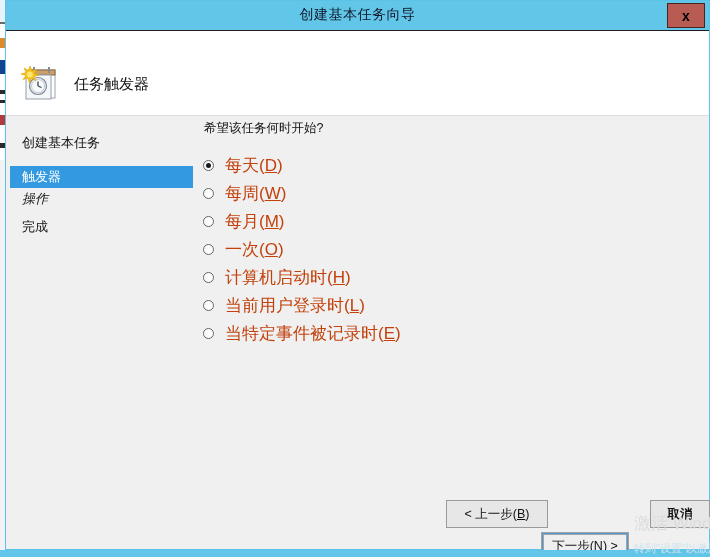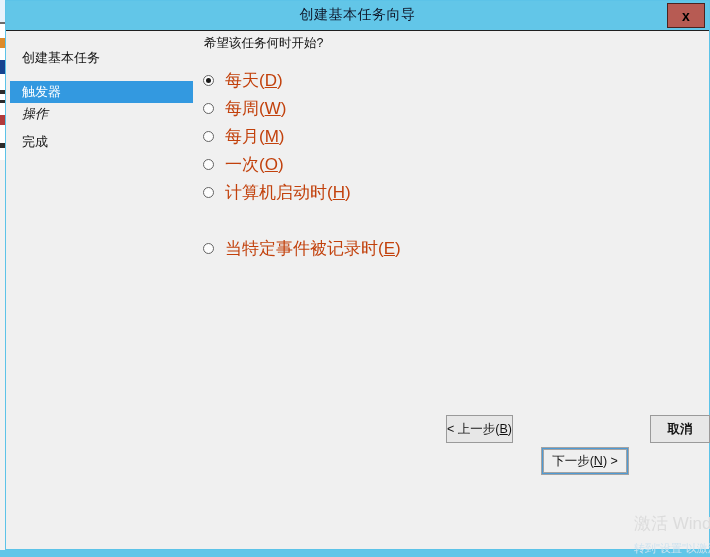--- a/index.html
+++ b/index.html
@@ -228,20 +228,45 @@
   <div class="strip" style="top:160px;height:390px;background:#f2f2f2;"></div>
 </div>
 
 <div id="wizard-window">
 
   <div id="title-bar">
     <div id="title-text">创建基本任务向导</div>
     <div id="close-button">x</div>
   </div>
 
+  <div id="header-band">
+    <span id="header-icon">
+      <svg width="42" height="40" viewBox="0 0 42 40" xmlns="http://www.w3.org/2000/svg">
+
+        <rect x="9" y="7" width="26" height="28" fill="#ffffff" stroke="#9aa3ad" stroke-width="1"></rect>
+
+        <rect x="9" y="7" width="26" height="5" fill="#c9a06a" stroke="#8a6b45" stroke-width="1"></rect>
+        <rect x="13" y="4" width="2" height="6" fill="#8a8a8a"></rect>
+        <rect x="28" y="4" width="2" height="6" fill="#8a8a8a"></rect>
+
+        <rect x="6" y="12" width="25" height="24" fill="#f4f6f8" stroke="#93a0ab" stroke-width="1"></rect>
+
+        <circle cx="18" cy="23" r="8.5" fill="#e9edf1" stroke="#7d8b97" stroke-width="1.2"></circle>
+        <circle cx="18" cy="23" r="6.5" fill="#f7f9fb" stroke="#b9c3cb" stroke-width="0.8"></circle>
+        <line x1="18" y1="23" x2="18" y2="18.5" stroke="#3a4450" stroke-width="1.3"></line>
+        <line x1="18" y1="23" x2="21.5" y2="24.5" stroke="#3a4450" stroke-width="1.3"></line>
+
+        <g fill="#f5c31b" stroke="#e2a200" stroke-width="0.6">
+          <polygon points="10,3 12,8 17,6 14,10.5 19,12 14,13.5 16,18 11.5,15 9.5,20 8,15 3,16.5 6,12.5 1,11 6,9.5 4,5 8.5,7.5"></polygon>
+        </g>
+        <circle cx="9.8" cy="11.5" r="3" fill="#ffe573"></circle>
+      </svg>
+    </span>
+    <div id="header-title">任务触发器</div>
+  </div>
 
   <div id="body-area">
 
     <div id="sidebar">
       <div class="step-item" style="top:16px;">
         <span>创建基本任务</span>
       </div>
       <div class="step-item selected" style="top:50px;">
         <span>触发器</span>
       </div>
@@ -284,32 +309,38 @@
         </span>
       </label>
 
       <label class="radio-row" style="top:151px;align-items:center;">
         <span class="radio-mark"></span>
         <span class="radio-label">
           <span>计算机启动时(</span><span class="ak">H</span><span>)</span>
         </span>
       </label>
 
+      <label class="radio-row" style="top:179px;">
+        <span class="radio-mark"></span>
+        <span class="radio-label">
+          <span>当前用户登录时(</span><span class="ak">L</span><span>)</span>
+        </span>
+      </label>
 
       <label class="radio-row" style="top:207px;">
         <span class="radio-mark"></span>
         <span class="radio-label">
           <span>当特定事件被记录时(</span><span class="ak">E</span><span>)</span>
         </span>
       </label>
     </div>
   </div>
 
   <div id="footer-area">
-    <div class="wiz-button" style="left:440px;width:67px;">
+    <div class="wiz-button" style="left:440px;width:102px;">
       <span>
         <span>&lt; 上一步(</span><span class="ak">B</span><span>)</span>
       </span>
     </div>
     <div class="wiz-button default" style="left:535px;width:88px;">
       <span>
         <span>下一步(</span><span class="ak">N</span><span>) &gt;</span>
       </span>
     </div>
     <div class="wiz-button" style="left:644px;width:60px;font-weight:bold;">

